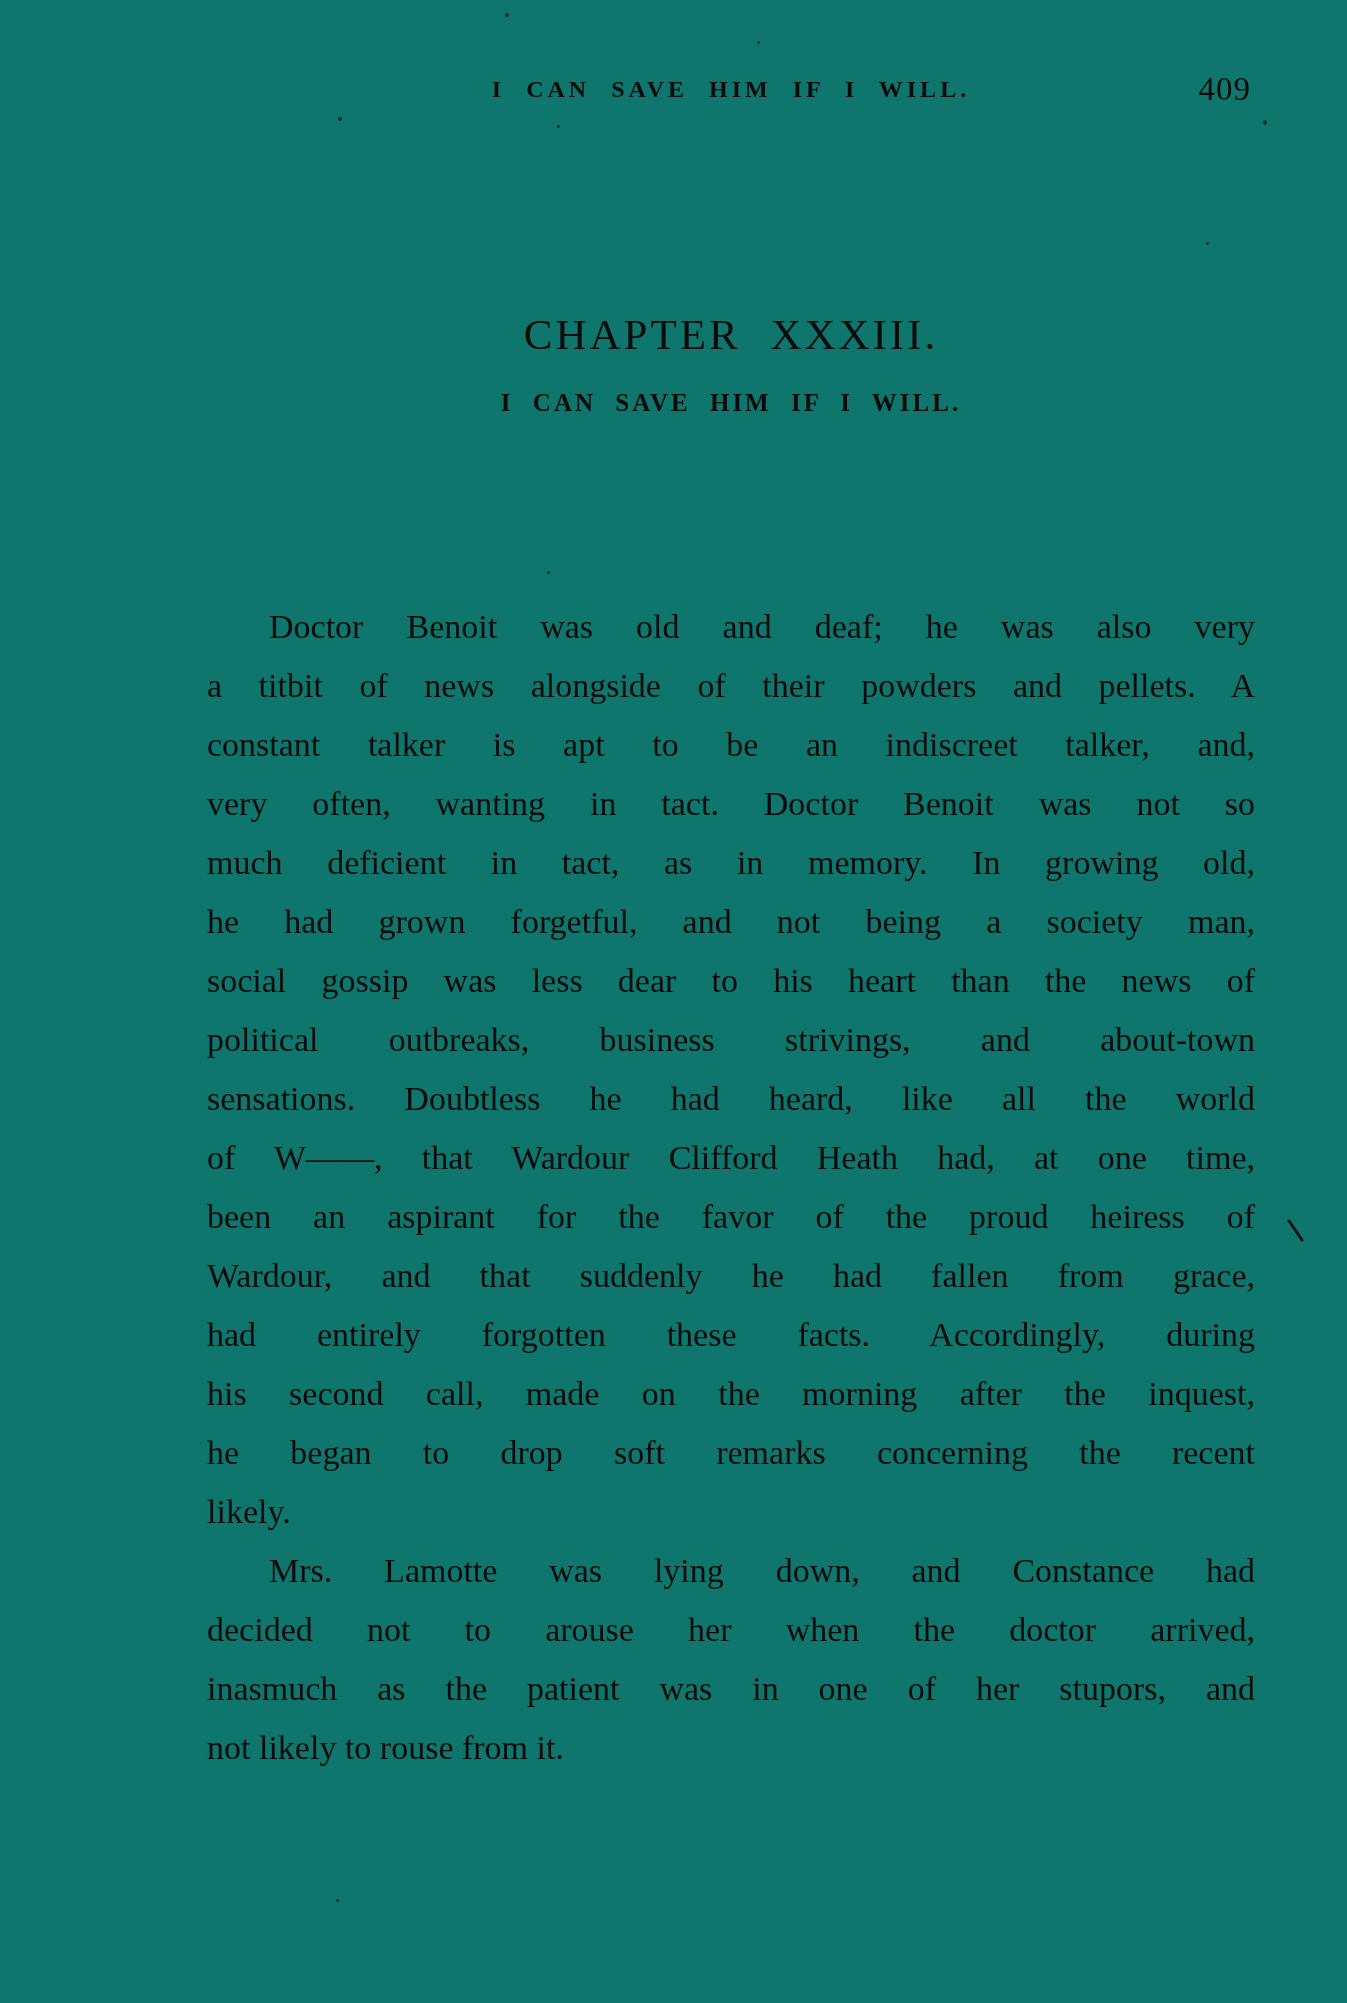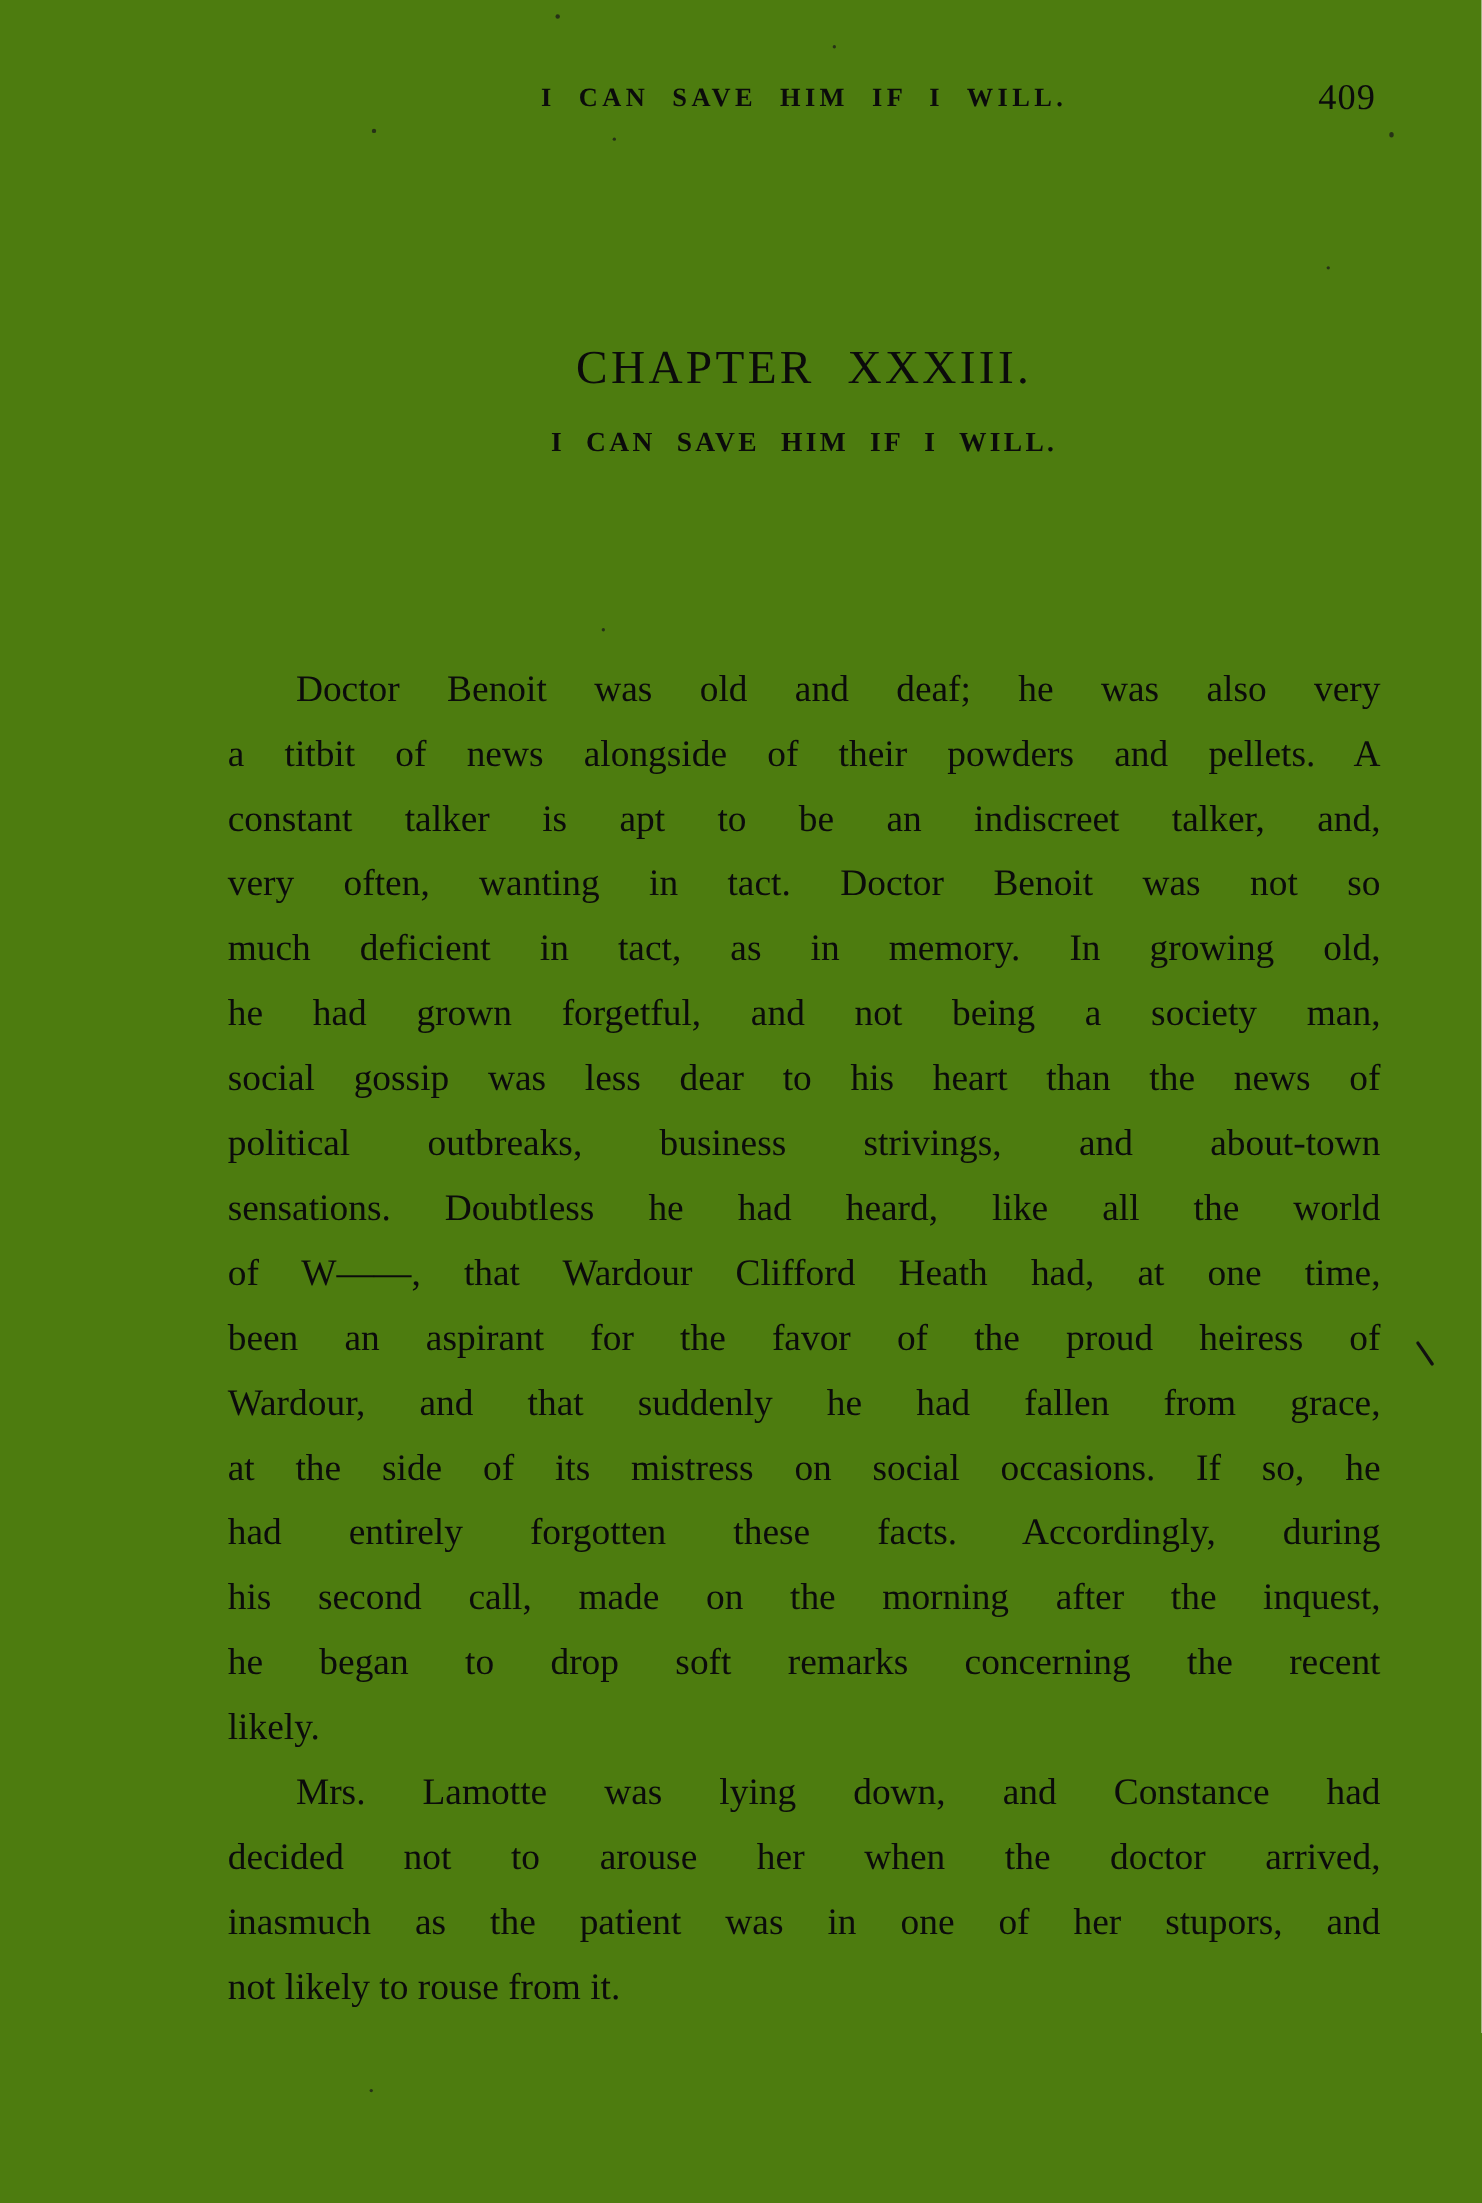--- a/index.html
+++ b/index.html
@@ -4,21 +4,21 @@
 <style>
   html, body {
     margin: 0;
     padding: 0;
     background: #ffffff;
   }
   .page {
     position: relative;
     width: 1347px;
     height: 2003px;
-    background: #4d7c0f;
+    background: #0f766e;
     color: #0b0b0b;
     font-family: "Liberation Serif", "DejaVu Serif", serif;
     overflow: hidden;
   }
 
   
   .running-head-row {
     position: absolute;
     left: 207px;
     top: 70px;
@@ -125,21 +125,20 @@
       <div class="line">constant talker is apt to be an indiscreet talker, and,</div>
       <div class="line">very often, wanting in tact. Doctor Benoit was not so</div>
       <div class="line">much deficient in tact, as in memory. In growing old,</div>
       <div class="line">he had grown forgetful, and not being a society man,</div>
       <div class="line">social gossip was less dear to his heart than the news of</div>
       <div class="line">political outbreaks, business strivings, and about-town</div>
       <div class="line">sensations. Doubtless he had heard, like all the world</div>
       <div class="line">of W——, that Wardour Clifford Heath had, at one time,</div>
       <div class="line">been an aspirant for the favor of the proud heiress of</div>
       <div class="line">Wardour, and that suddenly he had fallen from grace,</div>
-      <div class="line">at the side of its mistress on social occasions. If so, he</div>
       <div class="line">had entirely forgotten these facts. Accordingly, during</div>
       <div class="line">his second call, made on the morning after the inquest,</div>
       <div class="line">he began to drop soft remarks concerning the recent</div>
       <div class="line para-end">likely.</div>
     </div>
 
     <div>
       <div class="line indent">Mrs. Lamotte was lying down, and Constance had</div>
       <div class="line">decided not to arouse her when the doctor arrived,</div>
       <div class="line">inasmuch as the patient was in one of her stupors, and</div>

